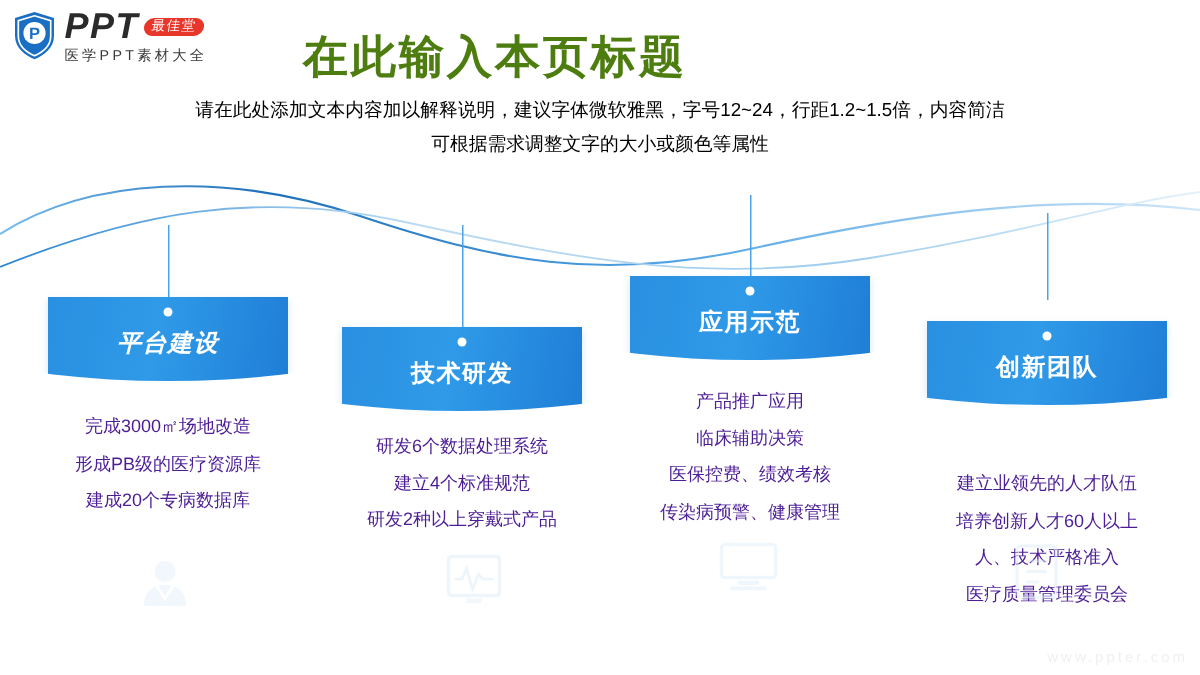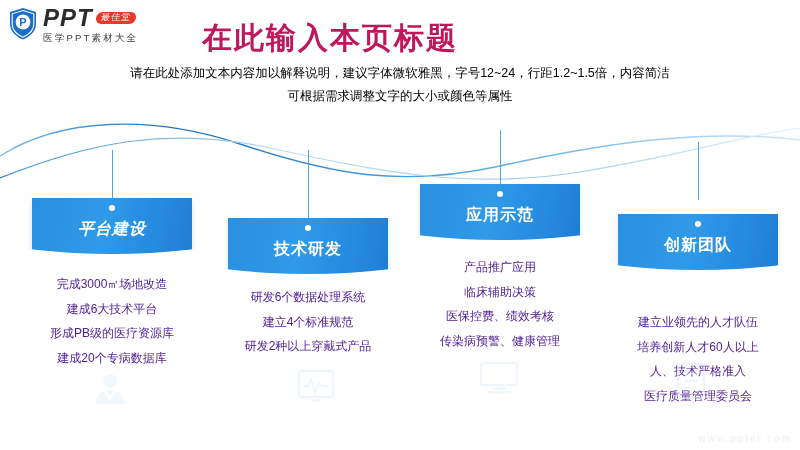--- a/index.html
+++ b/index.html
@@ -74,21 +74,21 @@
 
   
   #title {
     position: absolute;
     left: 0;
     top: 18px;
     width: 660px;
     text-align: center;
     font-size: 30px;
     font-weight: bold;
-    color: #be185d;
+    color: #4d7c0f;
     letter-spacing: 2px;
   }
   #subtitle {
     position: absolute;
     left: 0;
     top: 62px;
     width: 800px;
     text-align: center;
     font-size: 12.5px;
     color: #000000;
@@ -226,21 +226,20 @@
   </div>
 
   <div class="col" style="left:12px; top:150px;">
     <div class="hang-line" style="top:0px; height:48px;"></div>
     <div class="banner" style="top:48px;font-style:italic;">
       <div class="banner-dot"></div>
       <div class="banner-label">平台建设</div>
     </div>
     <div class="lines" style="top:122px;">
       <div>完成3000㎡场地改造</div>
-      <div>建成6大技术平台</div>
       <div>形成PB级的医疗资源库</div>
       <div>建成20个专病数据库</div>
     </div>
   </div>
 
   <div class="col" style="left:208px; top:150px;">
     <div class="hang-line" style="top:0px; height:68px;"></div>
     <div class="banner" style="top:68px;">
       <div class="banner-dot"></div>
       <div class="banner-label">技术研发</div>

